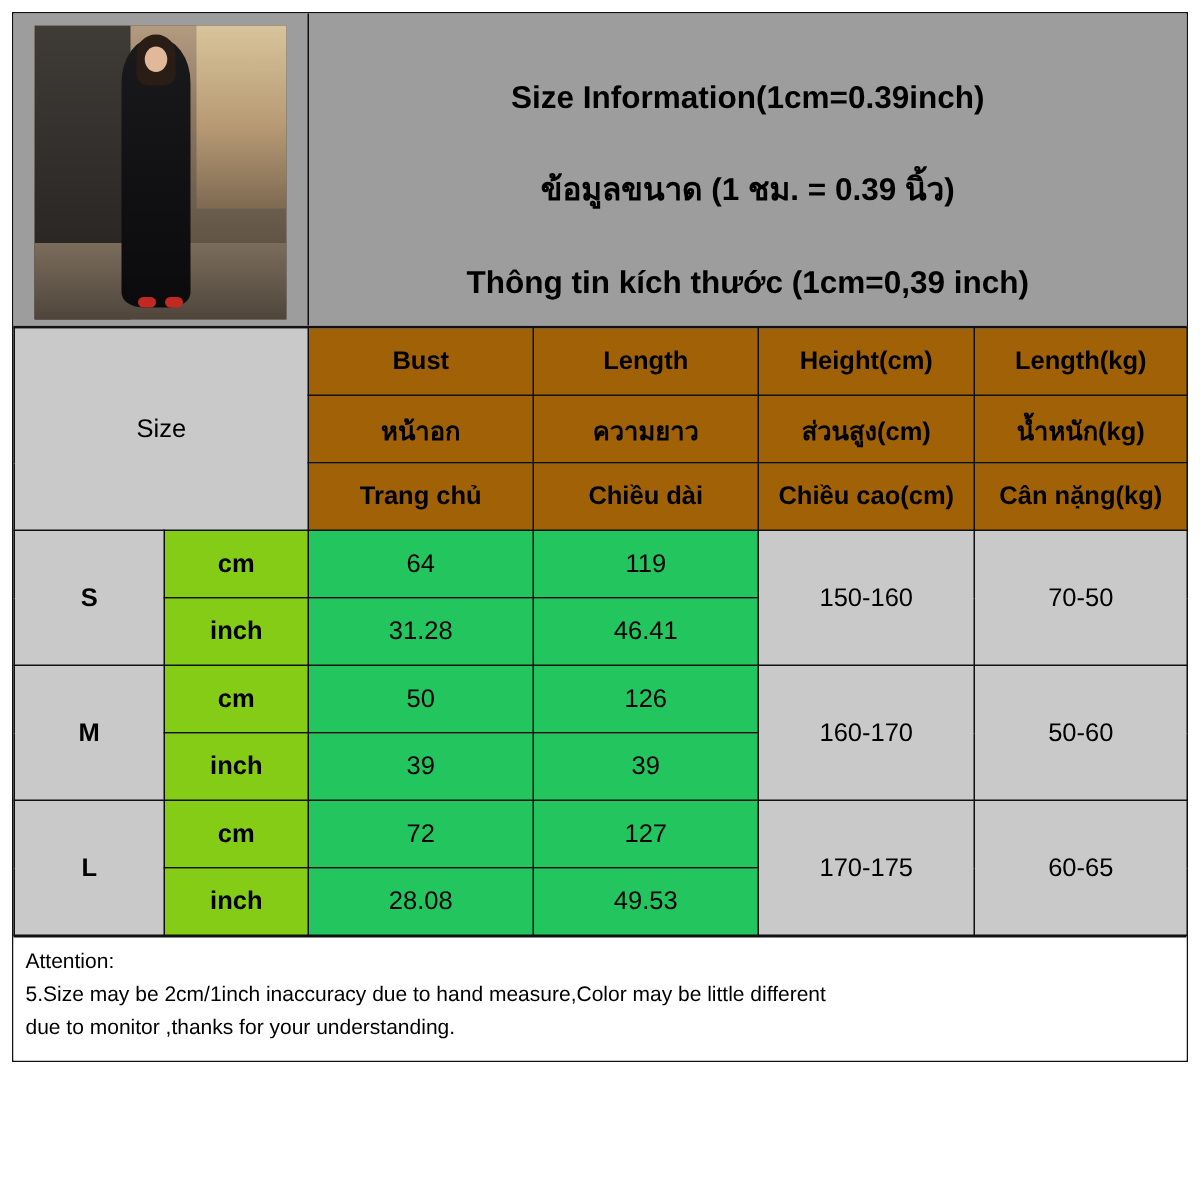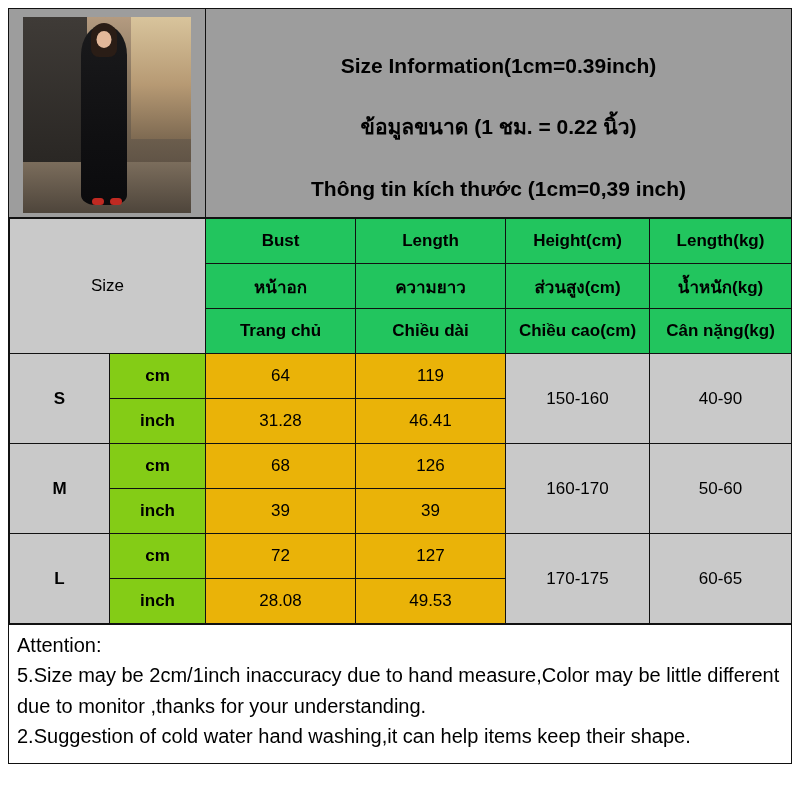--- a/index.html
+++ b/index.html
@@ -152,49 +152,49 @@
     padding: 0;
     height: 44px;
   }
   .col-size { width: 100px; }
   .col-unit { width: 96px; }
   .col-bust { width: 150px; }
   .col-length { width: 150px; }
   .col-height { width: 144px; }
   .col-weight { width: 142px; }
 
-  .hdr-cell { background: #22c55e; font-weight: bold; font-size: 17.5px; }
+  .hdr-cell { background: #a16207; font-weight: bold; font-size: 17.5px; }
   .hdr-cell.th-sub { font-weight: bold; }
   .size-label-cell {
     background: #c9c9c9;
     font-weight: bold;
     font-size: 27px;
   }
   .size-word {
     background: #c9c9c9;
     font-weight: normal;
     font-size: 20px;
   }
   .unit-cell {
     background: #84cc16;
     font-weight: bold;
     font-size: 16px;
   }
-  .val-cell { background: #eab308; font-size: 17px; }
+  .val-cell { background: #22c55e; font-size: 17px; }
   .span-cell { background: #c9c9c9; font-size: 17px; }
 
   
   .attention {
     border-top: 1px solid #111;
     padding: 6px 8px 10px 8px;
     background: #fff;
   }
   .attention p {
     margin: 0 0 2px 0;
-    font-size: 20px;
+    font-size: 14px;
     line-height: 1.42;
     color: #000;
   }
 </style>
 </head>
 <body>
 
 <div class="page">
   <div class="sheet">
 
@@ -207,21 +207,21 @@
           <div class="floor"></div>
           <div class="person"></div>
           <div class="hair"></div>
           <div class="face"></div>
           <div class="shoe left"></div>
           <div class="shoe"></div>
         </div>
       </div>
       <div class="title-cell">
         <div class="title-line">Size Information(1cm=0.39inch)</div>
-        <div class="title-line">ข้อมูลขนาด (1 ชม. = 0.22 นิ้ว)</div>
+        <div class="title-line">ข้อมูลขนาด (1 ชม. = 0.39 นิ้ว)</div>
         <div class="title-line">Thông tin kích thước (1cm=0,39 inch)</div>
       </div>
     </div>
 
     <table class="size-table">
       <colgroup>
         <col class="col-size">
         <col class="col-unit">
         <col class="col-bust">
         <col class="col-length">
@@ -249,32 +249,32 @@
           <td class="hdr-cell">Chiều cao(cm)</td>
           <td class="hdr-cell">Cân nặng(kg)</td>
         </tr>
 
         <tr>
           <td class="size-label-cell" rowspan="2">S</td>
           <td class="unit-cell">cm</td>
           <td class="val-cell">64</td>
           <td class="val-cell">119</td>
           <td class="span-cell" rowspan="2">150-160</td>
-          <td class="span-cell" rowspan="2">40-90</td>
+          <td class="span-cell" rowspan="2">70-50</td>
         </tr>
         <tr>
           <td class="unit-cell">inch</td>
           <td class="val-cell">31.28</td>
           <td class="val-cell">46.41</td>
         </tr>
 
         <tr>
           <td class="size-label-cell" rowspan="2">M</td>
           <td class="unit-cell">cm</td>
-          <td class="val-cell">68</td>
+          <td class="val-cell">50</td>
           <td class="val-cell">126</td>
           <td class="span-cell" rowspan="2">160-170</td>
           <td class="span-cell" rowspan="2">50-60</td>
         </tr>
         <tr>
           <td class="unit-cell">inch</td>
           <td class="val-cell">39</td>
           <td class="val-cell">39</td>
         </tr>
 
@@ -291,17 +291,16 @@
           <td class="val-cell">28.08</td>
           <td class="val-cell">49.53</td>
         </tr>
       </tbody>
     </table>
 
     <div class="attention">
       <p>Attention:</p>
       <p>5.Size may be 2cm/1inch inaccuracy due to hand measure,Color may be little different</p>
       <p>due to monitor ,thanks for your understanding.</p>
-      <p>2.Suggestion of cold water hand washing,it can help items keep their shape.</p>
     </div>
 
   </div>
 </div>
 
 </body></html>

